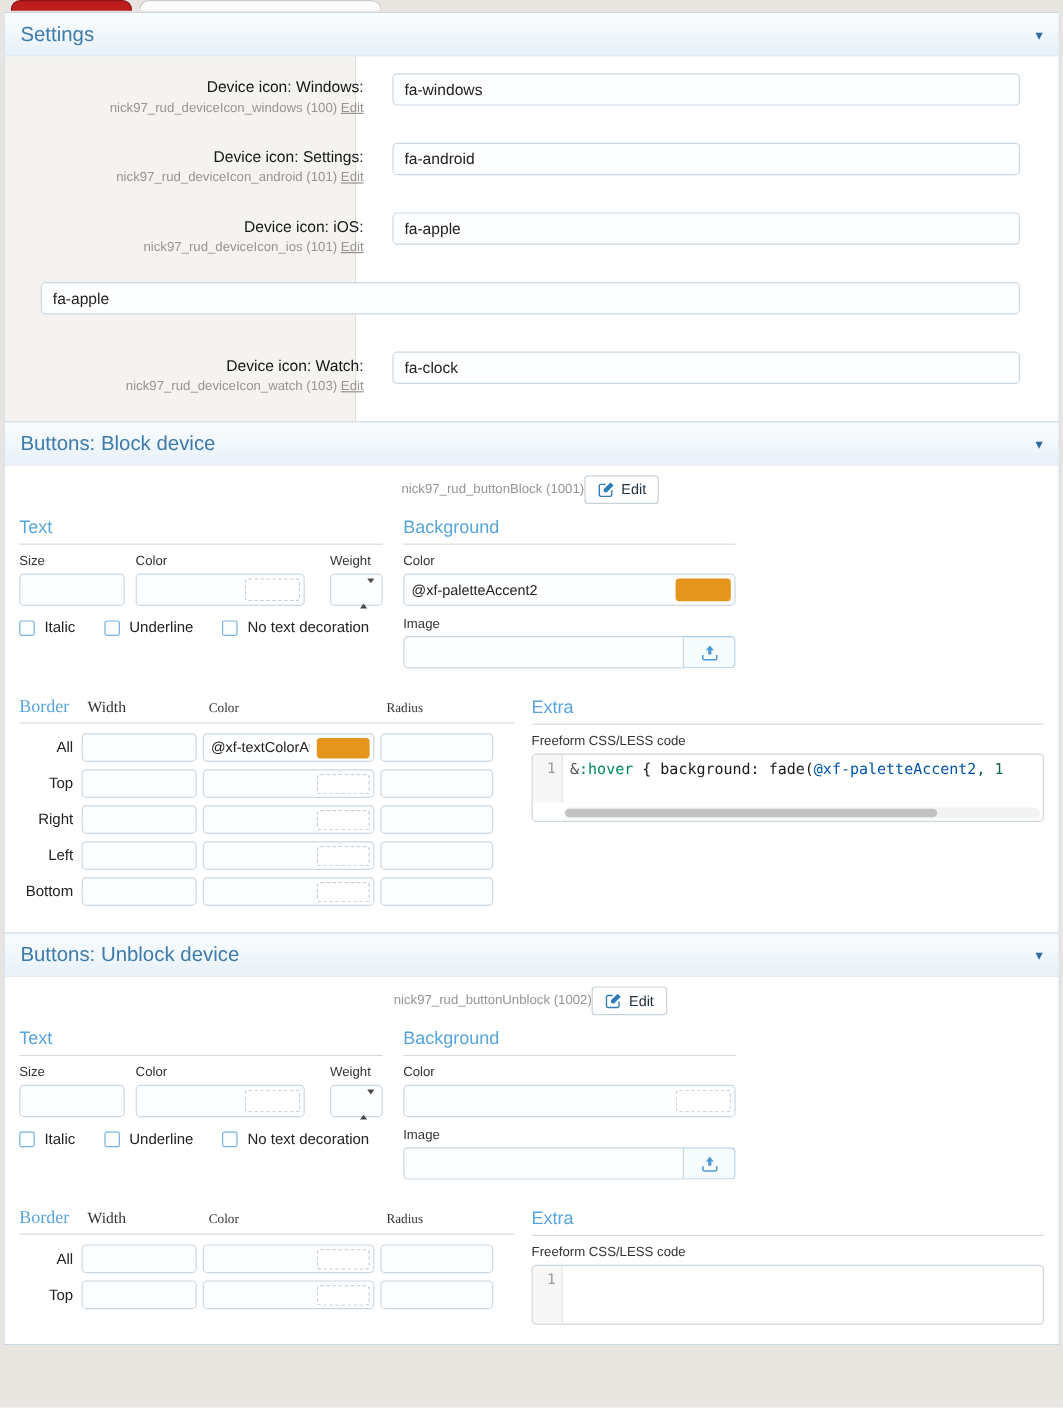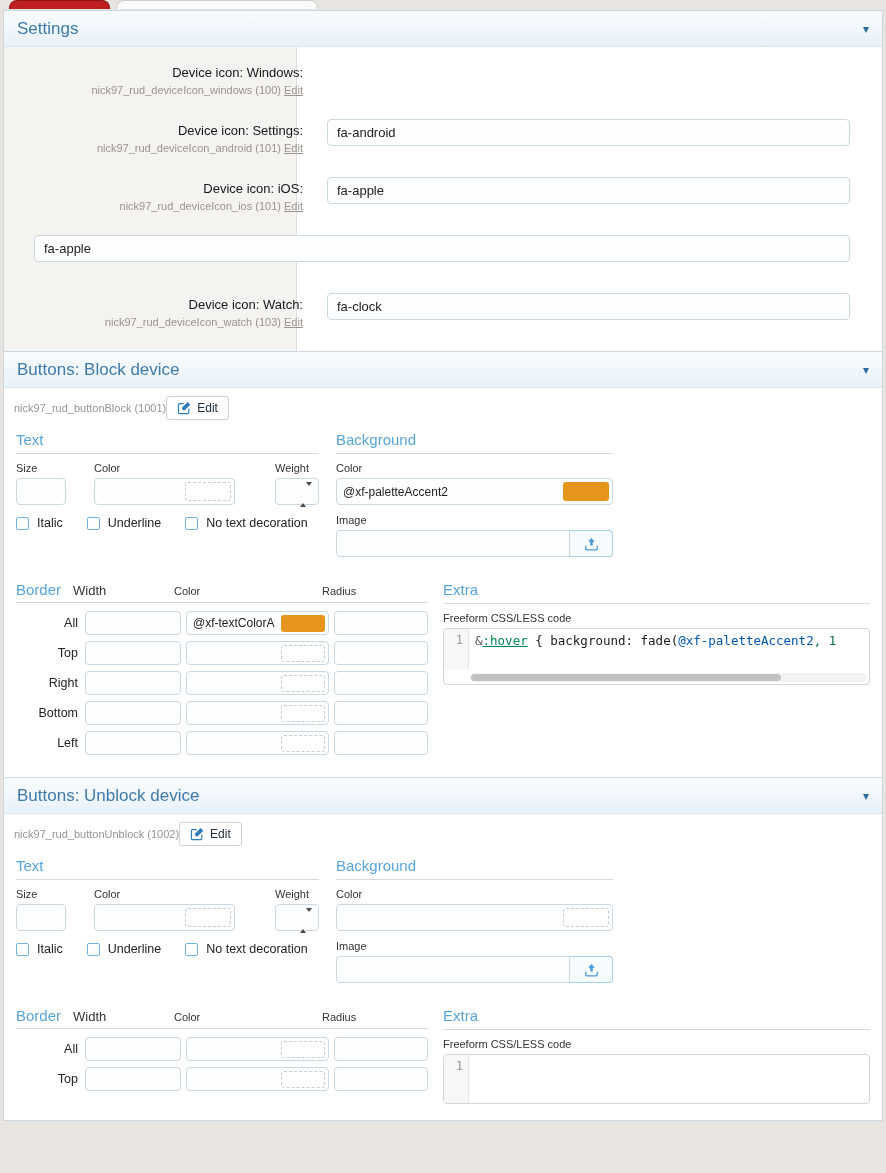--- a/index.html
+++ b/index.html
@@ -25,31 +25,31 @@
   .s-left { width:293px; padding:4px 10px 0 12px; text-align:right; }
   .s-label { font-size:13px; color:#161616; }
   .s-meta { font-size:11px; color:#98948f; margin-top:4px; white-space:nowrap; }
   .edit-link { color:#98948f; text-decoration:underline; cursor:pointer; }
   .s-right { flex:1; padding:0 16px 0 14px; }
 
   .inp { width:100%; height:27px; border:1px solid #cbd8e1; border-radius:4px; background:#fdfeff; font:13px "Liberation Sans",sans-serif; color:#222; padding:0 9px; outline:none; }
 
   
   .btn-body { background:#fff; padding:7px 9px 16px; }
-  .meta-row { display:flex; justify-content:flex-start; align-items:center; padding:1px 3px 1px 1px; }
+  .meta-row { display:flex; justify-content:center; align-items:center; padding:1px 3px 1px 1px; }
   .meta-text { font-size:11px; color:#98948f; }
   .edit-btn { display:inline-flex; align-items:center; gap:6px; border:1px solid #c8d2d9; border-radius:3px; background:#fff; padding:4px 10px; font-size:12px; color:#20303e; cursor:pointer; }
 
   .groups { display:flex; margin-top:10px; padding:0 3px; }
   .grp-text { width:303px; margin-right:17px; }
   .grp-bg { width:277px; }
   .grp-head { font-size:15px; color:#57a5da; padding-bottom:5px; border-bottom:1px solid #dadada; margin-bottom:8px; }
   .flabel { font-size:11px; color:#333; margin-bottom:4px; display:block; white-space:nowrap; }
 
-  .tg-cols { display:flex;gap:19px; }
+  .tg-cols { display:flex; }
   .tg-size { width:96px; margin-right:9px; }
   .tg-color { width:141px; margin-right:21px; }
   .tg-weight { width:44px; }
 
   .color-field { display:flex; align-items:center; border:1px solid #cbd8e1; border-radius:4px; background:#fdfeff; height:27px; }
   .cf-input { border:none; outline:none; background:transparent; flex:1; min-width:0; font:12px "Liberation Sans",sans-serif; color:#222; padding:0 6px; }
   .swatch { width:46px; height:19px; margin-right:3px; border-radius:3px; flex:none; }
   .swatch.dashed { border:1px dashed #c3cdd3; background:#fff; }
 
   .weight-select { width:44px; height:27px; border:1px solid #cbd8e1; border-radius:4px; background:#fdfeff; position:relative; cursor:pointer; }
@@ -62,26 +62,26 @@
   .cb-box { width:13px; height:13px; border:1px solid #76b4e0; border-radius:2px; background:#fdfeff; display:inline-block; margin-right:8px; }
 
   .bg-row { margin-bottom:9px; }
   .img-flex { display:flex; }
   .img-input { flex:1; border-radius:4px 0 0 4px; }
   .upload-btn { width:44px; height:27px; border:1px solid #a9cfe8; border-left:1px solid #cbd8e1; background:#f6fbfe; border-radius:0 4px 4px 0; margin-left:-1px; display:flex; align-items:center; justify-content:center; cursor:pointer; }
 
   .groups2 { display:flex; margin-top:15px; padding:0 3px; }
   .grp-border { width:412px; margin-right:15px; }
   .grp-extra { flex:1; }
-  .bh-row { display:flex; align-items:baseline; border-bottom:1px solid #dadada; padding-bottom:4px; margin-bottom:8px; }
+  .bh-row { display:flex; align-items:baseline; border-bottom:1px solid #dadada; padding-bottom:4px; margin-bottom:8px;font-family:Liberation Serif, serif; }
   .bh-title { font-size:15px; color:#57a5da; width:57px; }
   .bh-w { width:101px; font-size:13px; color:#333; }
   .bh-c { width:148px; font-size:11px; color:#333; }
   .bh-r { font-size:11px; color:#333; }
-  .b-row { display:flex; align-items:center; margin-bottom:6px;justify-content:flex-end; }
+  .b-row { display:flex; align-items:center; margin-bottom:6px; }
   .b-lab { width:52px; text-align:right; padding-right:7px; font-size:12.5px; color:#222; }
   .b-w { width:96px; margin-right:5px; }
   .b-c { width:143px; margin-right:5px; }
   .b-r { width:94px; }
   .b-row .inp, .b-row .color-field { height:24px; }
   .b-row .swatch { width:44px; height:17px; }
   .b-row .cf-input { font:12px "Liberation Sans",sans-serif; }
 
   .editor { border:1px solid #ccd6dd; border-radius:4px; overflow:hidden; background:#fff; }
   .ed-inner { display:flex; min-height:40px; }
@@ -104,20 +104,21 @@
     <span class="sec-title">Settings</span>
     <span class="chev">▾</span>
   </div>
   <div class="sec-body settings-body">
 
     <div class="s-row">
       <div class="s-left">
         <div class="s-label">Device icon: Windows:</div>
         <div class="s-meta"><span>nick97_rud_deviceIcon_windows (100)</span> <a class="edit-link">Edit</a></div>
       </div>
+      <div class="s-right"><input class="inp" value="fa-windows" style=""></div>
     </div>
 
     <div class="s-row">
       <div class="s-left">
         <div class="s-label">Device icon: Settings:</div>
         <div class="s-meta"><span>nick97_rud_deviceIcon_android (101)</span> <a class="edit-link">Edit</a></div>
       </div>
       <div class="s-right"><input class="inp" value="fa-android" style=""></div>
     </div>
 
@@ -259,50 +260,50 @@
           <span class="b-w"><input class="inp" style=""></span>
           <span class="b-c">
               <div class="color-field">
                 <input class="cf-input" style="">
                 <span class="swatch dashed"></span>
               </div>
             </span>
           <span class="b-r"><input class="inp" style=""></span>
         </div>
         <div class="b-row">
+          <span class="b-lab">Left</span>
+          <span class="b-w"><input class="inp" style=""></span>
+          <span class="b-c">
+              <div class="color-field">
+                <input class="cf-input" style="">
+                <span class="swatch dashed"></span>
+              </div>
+            </span>
+          <span class="b-r"><input class="inp" style=""></span>
+        </div>
+        <div class="b-row">
           <span class="b-lab">Bottom</span>
-          <span class="b-w"><input class="inp" style=""></span>
-          <span class="b-c">
-              <div class="color-field">
-                <input class="cf-input" style="">
-                <span class="swatch dashed"></span>
-              </div>
-            </span>
-          <span class="b-r"><input class="inp" style=""></span>
-        </div>
-        <div class="b-row">
-          <span class="b-lab">Left</span>
           <span class="b-w"><input class="inp" style=""></span>
           <span class="b-c">
               <div class="color-field">
                 <input class="cf-input" style="">
                 <span class="swatch dashed"></span>
               </div>
             </span>
           <span class="b-r"><input class="inp" style=""></span>
         </div>
       </div>
 
       <div class="grp-extra">
         <div class="grp-head">Extra</div>
         <span class="flabel">Freeform CSS/LESS code</span>
         <div class="editor">
           <div class="ed-inner">
             <div class="gutter">1</div>
-            <div class="codeline"><span style="color: rgb(85, 85, 85);">&amp;</span><span style="color: rgb(0, 136, 85); text-decoration: underline;">:hover</span><span style="color: rgb(26, 26, 26);"> { background: fade(</span><span style="color: rgb(0, 85, 170);">@xf-paletteAccent2</span><span style="color: rgb(17, 102, 68);">, 1</span></div>
+            <div class="codeline"><span style="color: rgb(85, 85, 85);">&amp;</span><span style="color: rgb(0, 136, 85);">:hover</span><span style="color: rgb(26, 26, 26);"> { background: fade(</span><span style="color: rgb(0, 85, 170);">@xf-paletteAccent2</span><span style="color: rgb(17, 102, 68);">, 1</span></div>
           </div>
           <div class="hscroll">
               <span class="hthumb"></span>
             </div>
         </div>
       </div>
     </div>
   </div>
 
   <div class="sec-header">

